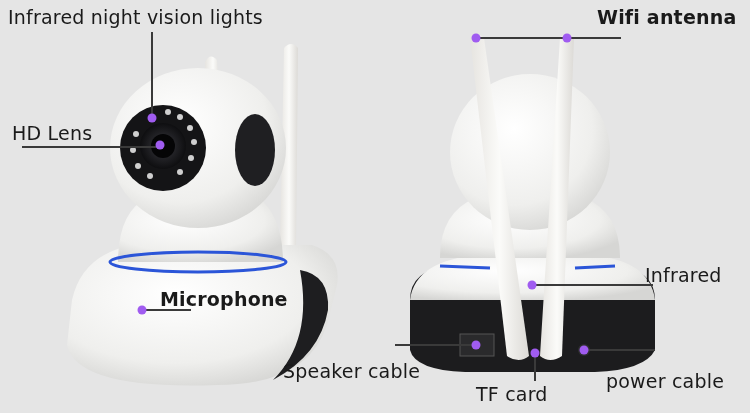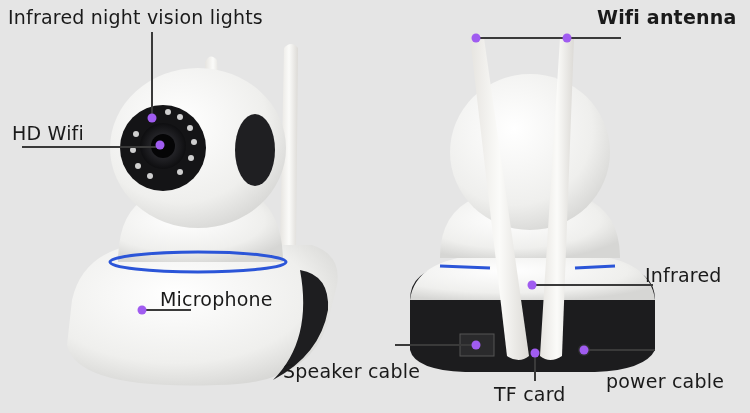--- a/index.html
+++ b/index.html
@@ -74,42 +74,42 @@
 
       <path d="M470,38 q6,-8 14,0 l45,318 q-10,8 -22,0 z" fill="url(#antGrad)"></path>
       <path d="M560,38 q6,-8 14,0 l-12,318 q-12,8 -22,0 z" fill="url(#antGrad)"></path>
     </g>
   </svg>
 
   <div class="label" style="left:8px;top:8px;">Infrared night vision lights</div>
   <div class="line" style="left:151px;top:32px;width:2px;height:86px;"></div>
   <div class="dot" style="left:152px;top:118px;"></div>
 
-  <div class="label" style="left:12px;top:124px;">HD Wifi</div>
+  <div class="label" style="left:12px;top:124px;">HD Lens</div>
   <div class="line" style="left:22px;top:146px;width:138px;height:2px;"></div>
   <div class="dot" style="left:160px;top:145px;"></div>
 
-  <div class="label" style="left:160px;top:290px;">Microphone</div>
+  <div class="label" style="left:160px;top:290px;font-weight:bold;">Microphone</div>
   <div class="line" style="left:143px;top:309px;width:48px;height:2px;"></div>
   <div class="dot" style="left:142px;top:310px;"></div>
 
   <div class="label" style="left:597px;top:8px;font-weight:bold;">Wifi antenna</div>
   <div class="line" style="left:476px;top:37px;width:145px;height:2px;"></div>
   <div class="dot" style="left:476px;top:38px;"></div>
   <div class="dot" style="left:567px;top:38px;"></div>
 
   <div class="label" style="left:645px;top:266px;">Infrared</div>
   <div class="line" style="left:533px;top:284px;width:120px;height:2px;"></div>
   <div class="dot" style="left:532px;top:285px;"></div>
 
   <div class="label" style="left:283px;top:362px;">Speaker cable</div>
   <div class="line" style="left:395px;top:344px;width:81px;height:2px;"></div>
   <div class="dot" style="left:476px;top:345px;"></div>
 
-  <div class="label" style="left:494px;top:385px;">TF card</div>
+  <div class="label" style="left:476px;top:385px;">TF card</div>
   <div class="line" style="left:534px;top:353px;width:2px;height:28px;"></div>
   <div class="dot" style="left:535px;top:353px;"></div>
 
   <div class="label" style="left:606px;top:372px;">power cable</div>
   <div class="line" style="left:585px;top:349px;width:70px;height:2px;"></div>
   <div class="dot" style="left:584px;top:350px;"></div>
 
 </div>
 
 </body></html>

